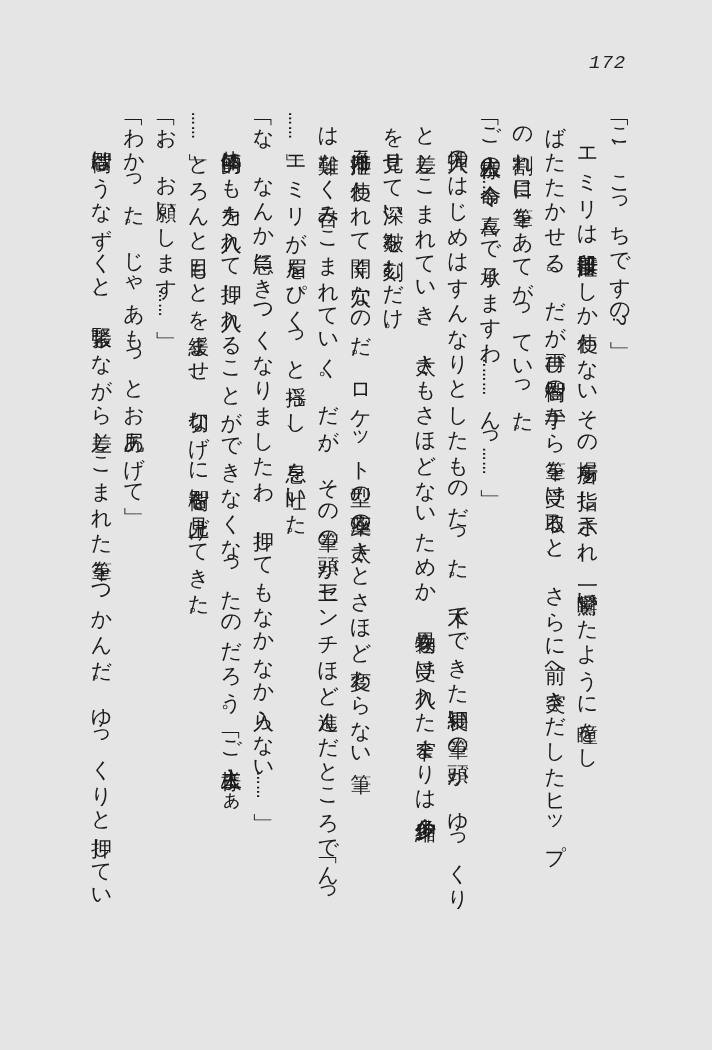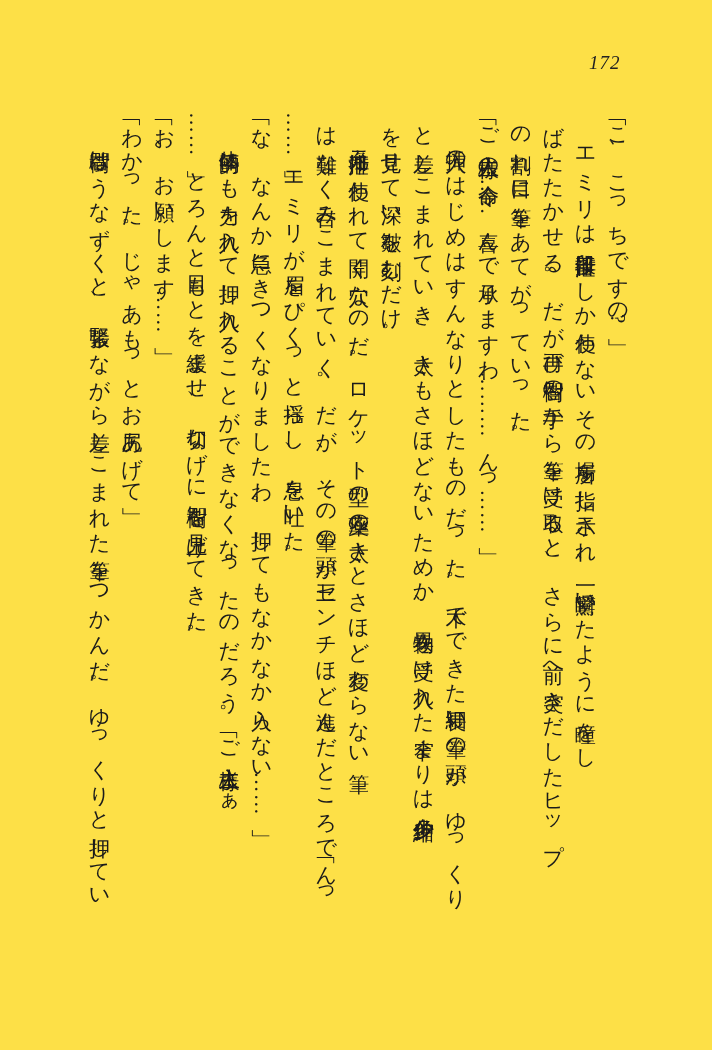--- a/index.html
+++ b/index.html
@@ -4,23 +4,23 @@
 <style>
   html, body {
     margin: 0;
     padding: 0;
     background: #ffffff;
   }
   .page {
     position: relative;
     width: 712px;
     height: 1050px;
-    background: #fde047;
+    background: #e5e5e5;
     color: #1b1b1b;
-    font-family: Liberation Serif, serif;
+    font-family: Liberation Mono, monospace;
     overflow: hidden;
   }
   .page-number {
     position: absolute;
     top: 52px;
     left: 589px;
     font-size: 19px;
     font-style: italic;
     letter-spacing: 1px;
     color: #222222;

